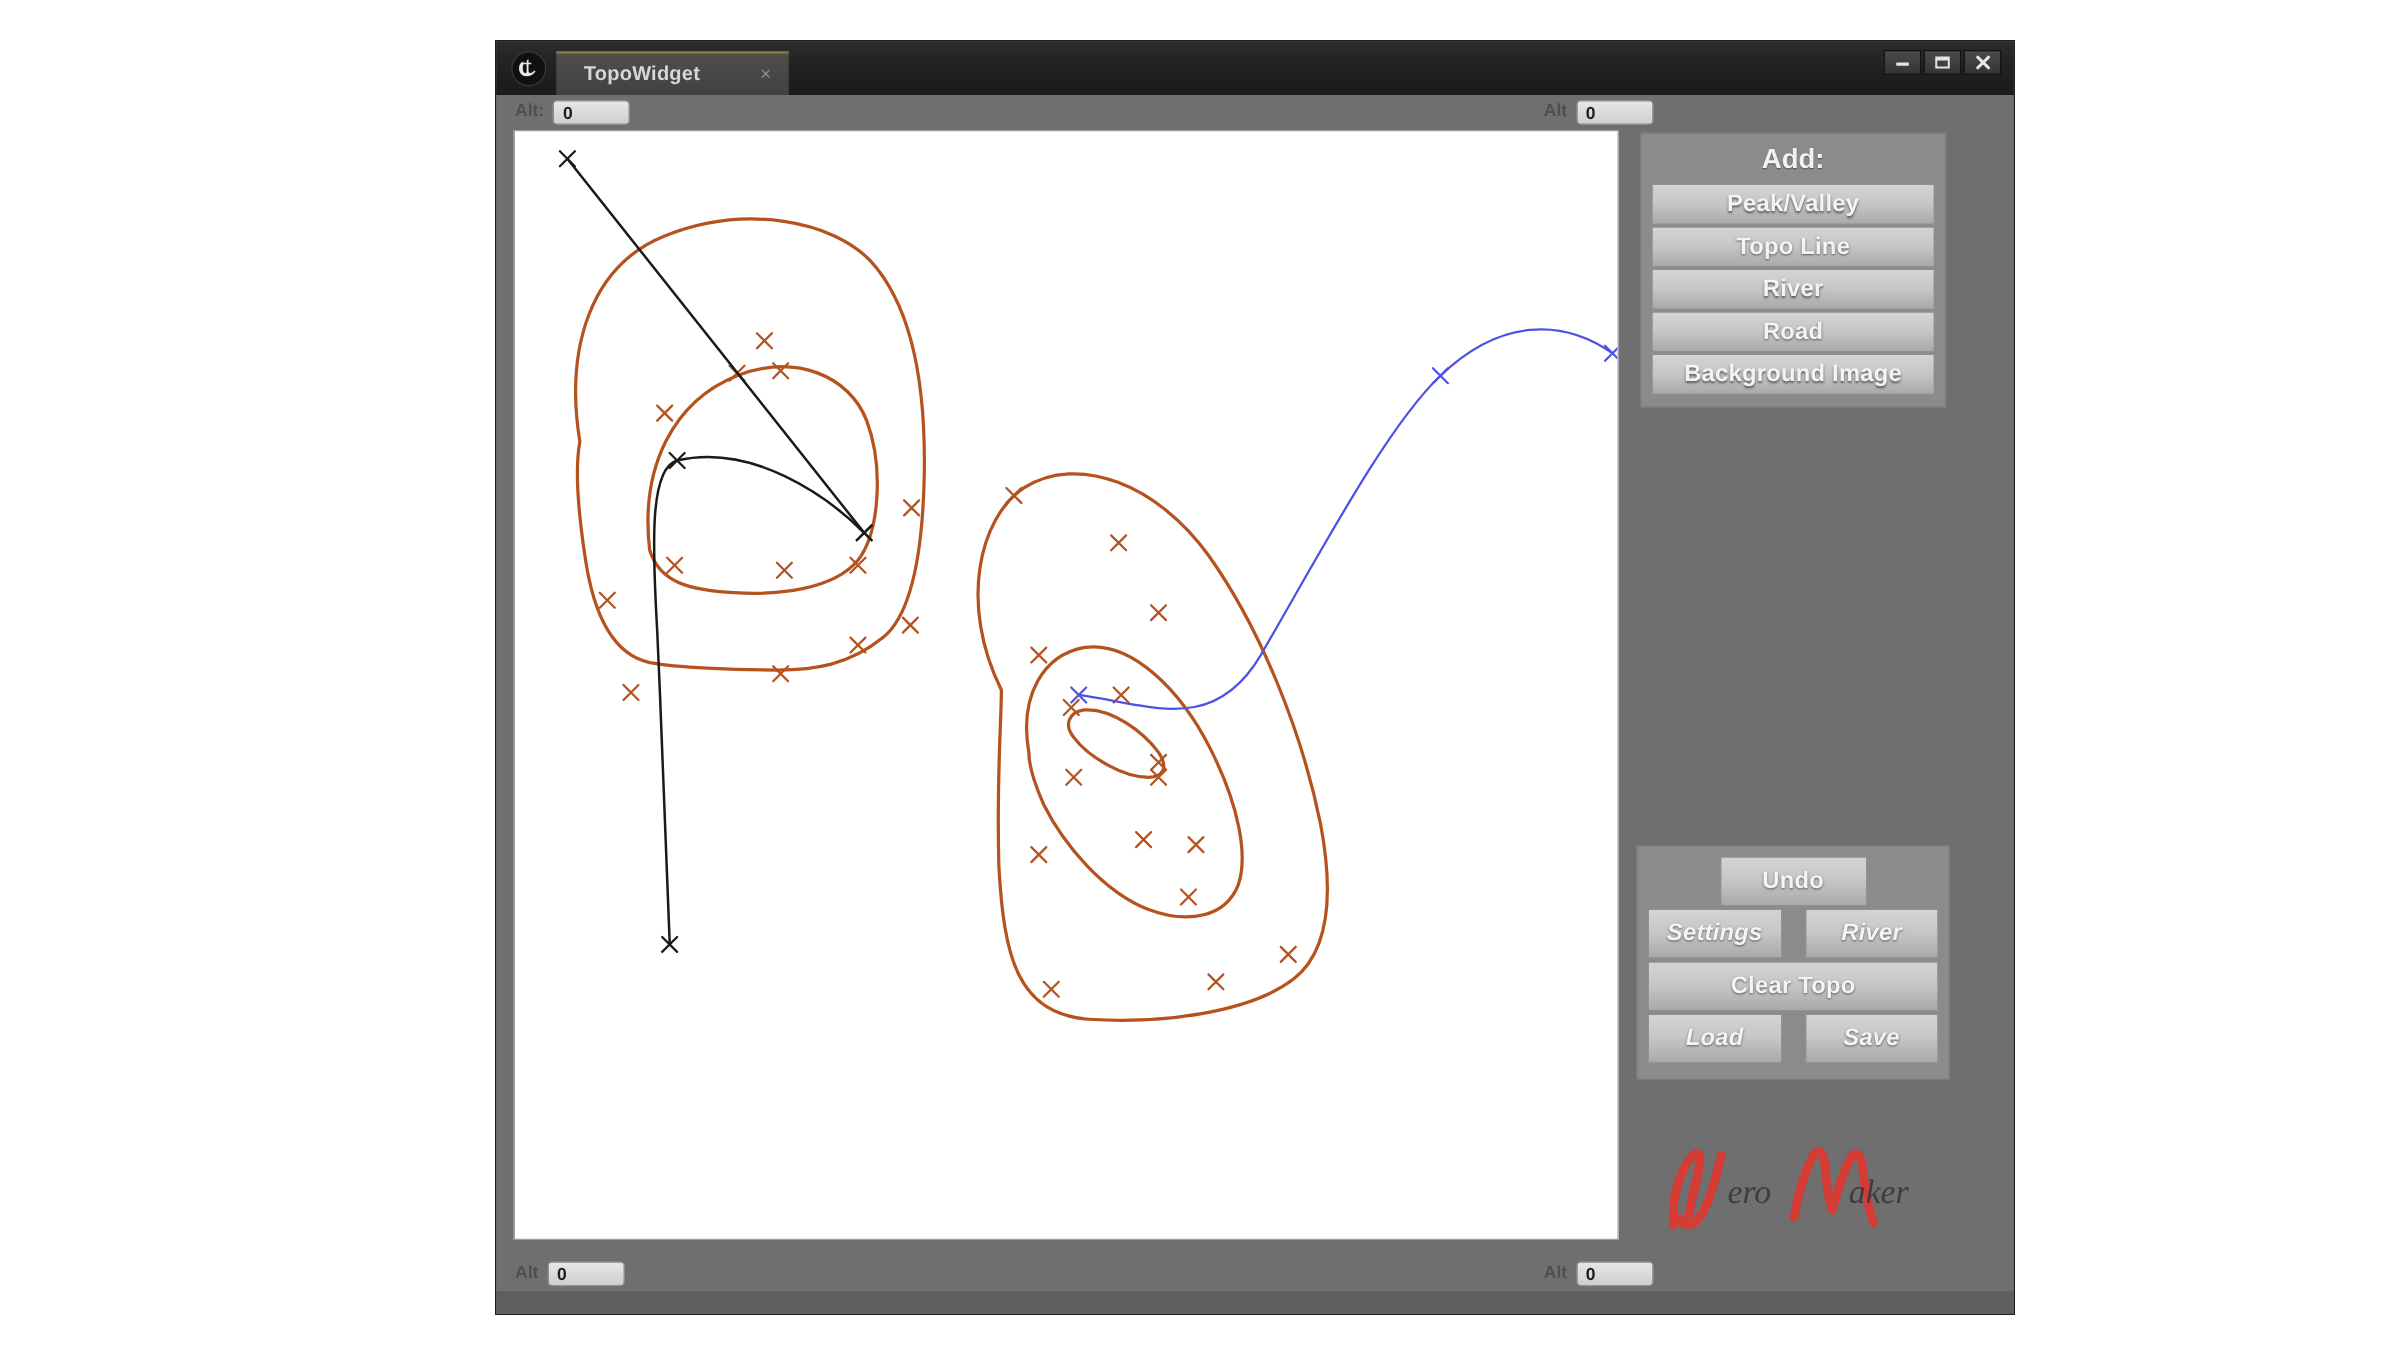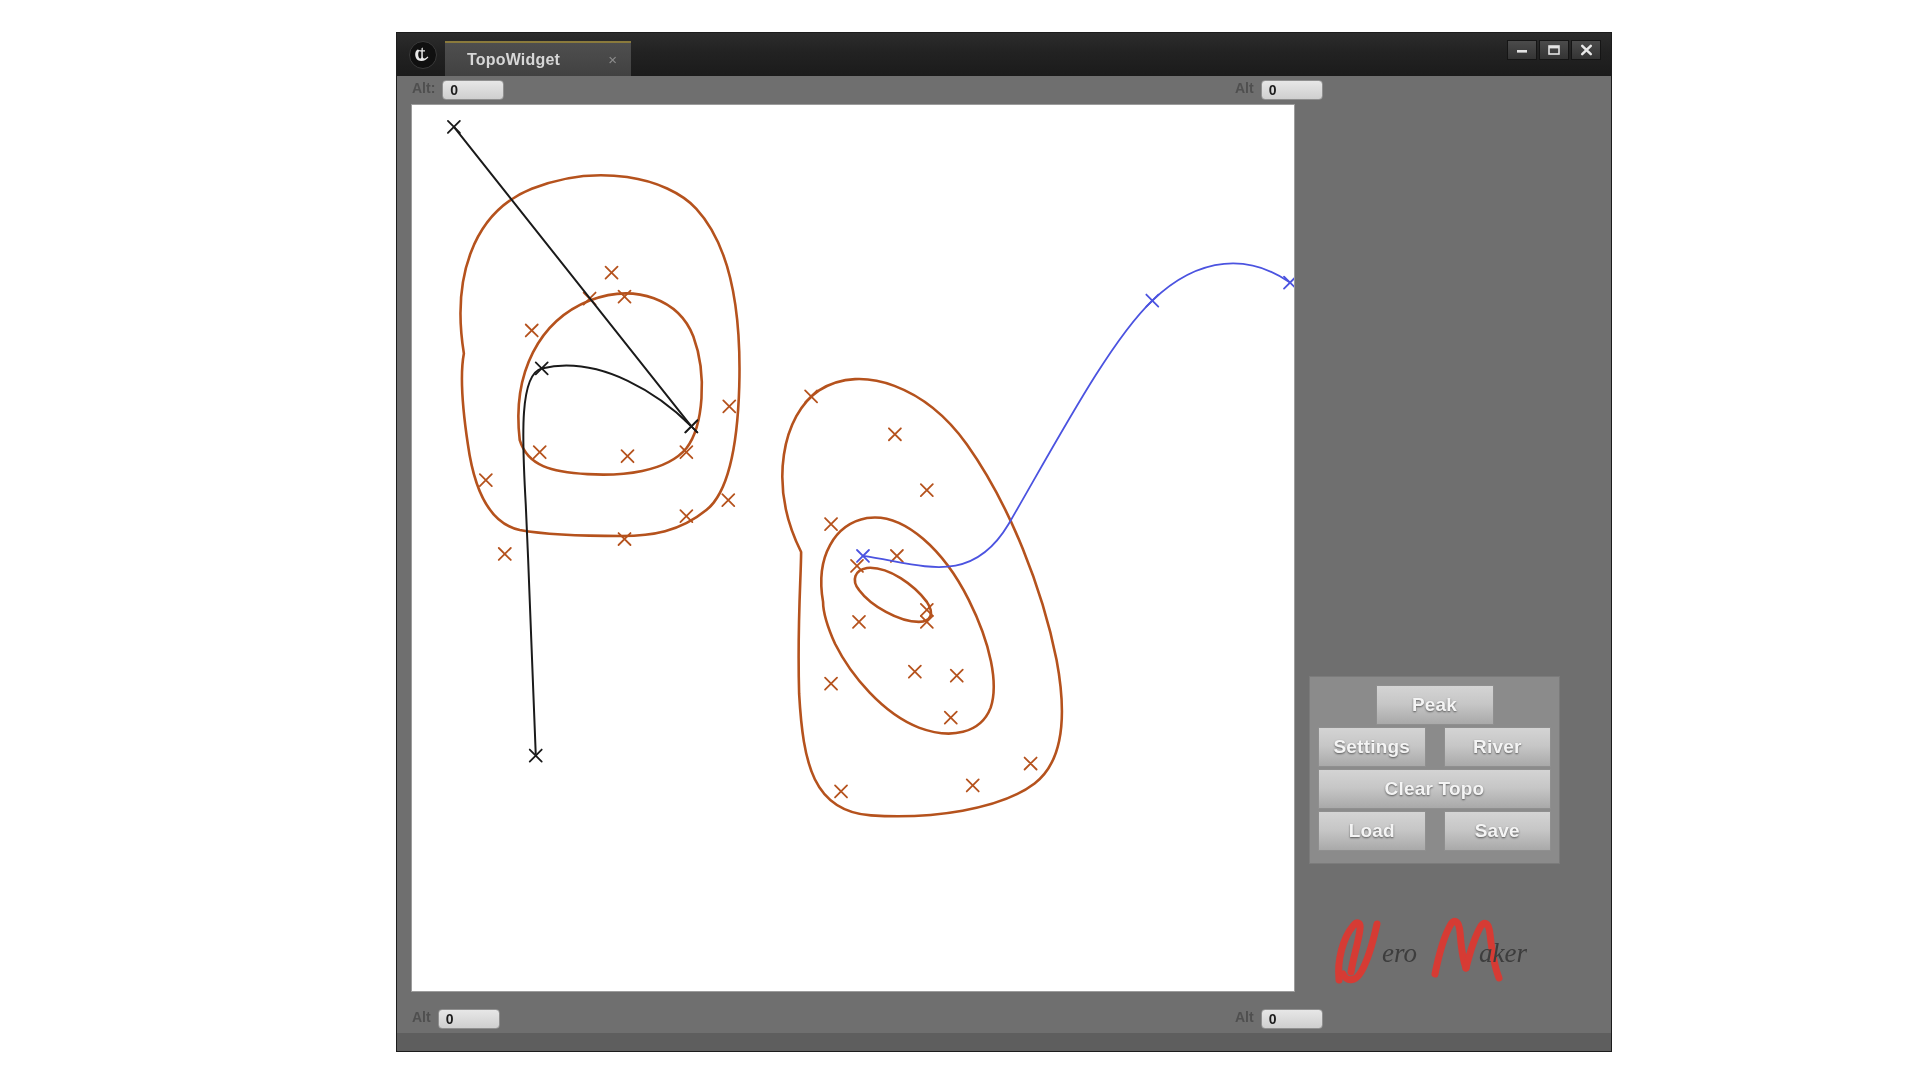--- a/index.html
+++ b/index.html
@@ -219,20 +219,21 @@
     background: #8b8b8b;
     border: 1px solid #7b7b7b;
     box-sizing: border-box;
     padding: 8px 8px 10px 8px;
   }
 
   .btn-row {
     display: flex;
     gap: 18px;
     margin-bottom: 2px;
+    font-style: italic;
   }
   .btn-row .btn { margin-bottom: 0; }
   .btn-wide { margin-bottom: 2px; }
 
   #undo-wrap {
     display: flex;
     justify-content: center;
     margin-bottom: 2px;
   }
   #undo-btn {
@@ -386,24 +387,32 @@
           <span class="alt-field">0</span>
         </div>
         <div class="alt-group" id="alt-br">
           <span class="alt-label">Alt</span>
           <span class="alt-field">0</span>
         </div>
       </div>
 
       <div id="bottom-strip"></div>
 
+      <div id="panel-add">
+        <div id="add-heading">Add:</div>
+        <div class="btn">Peak/Valley</div>
+        <div class="btn">Topo Line</div>
+        <div class="btn">River</div>
+        <div class="btn">Road</div>
+        <div class="btn">Background Image</div>
+      </div>
 
       <div id="panel-actions">
         <div id="undo-wrap">
-          <div class="btn" id="undo-btn">Peak</div>
+          <div class="btn" id="undo-btn">Undo</div>
         </div>
         <div class="btn-row">
           <div class="btn btn-tall">Settings</div>
           <div class="btn btn-tall">River</div>
         </div>
         <div class="btn btn-tall btn-wide">Clear Topo</div>
         <div class="btn-row">
           <div class="btn btn-tall">Load</div>
           <div class="btn btn-tall">Save</div>
         </div>

